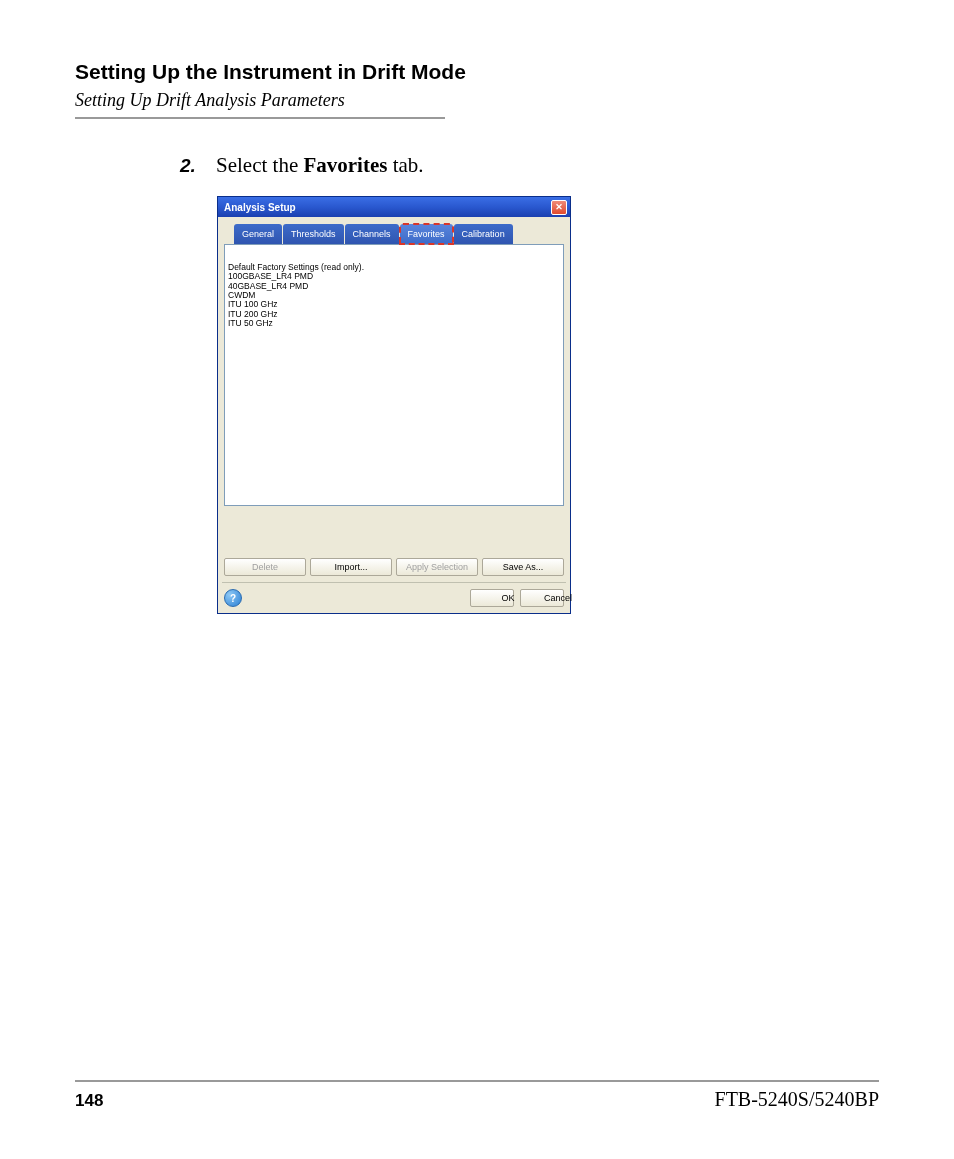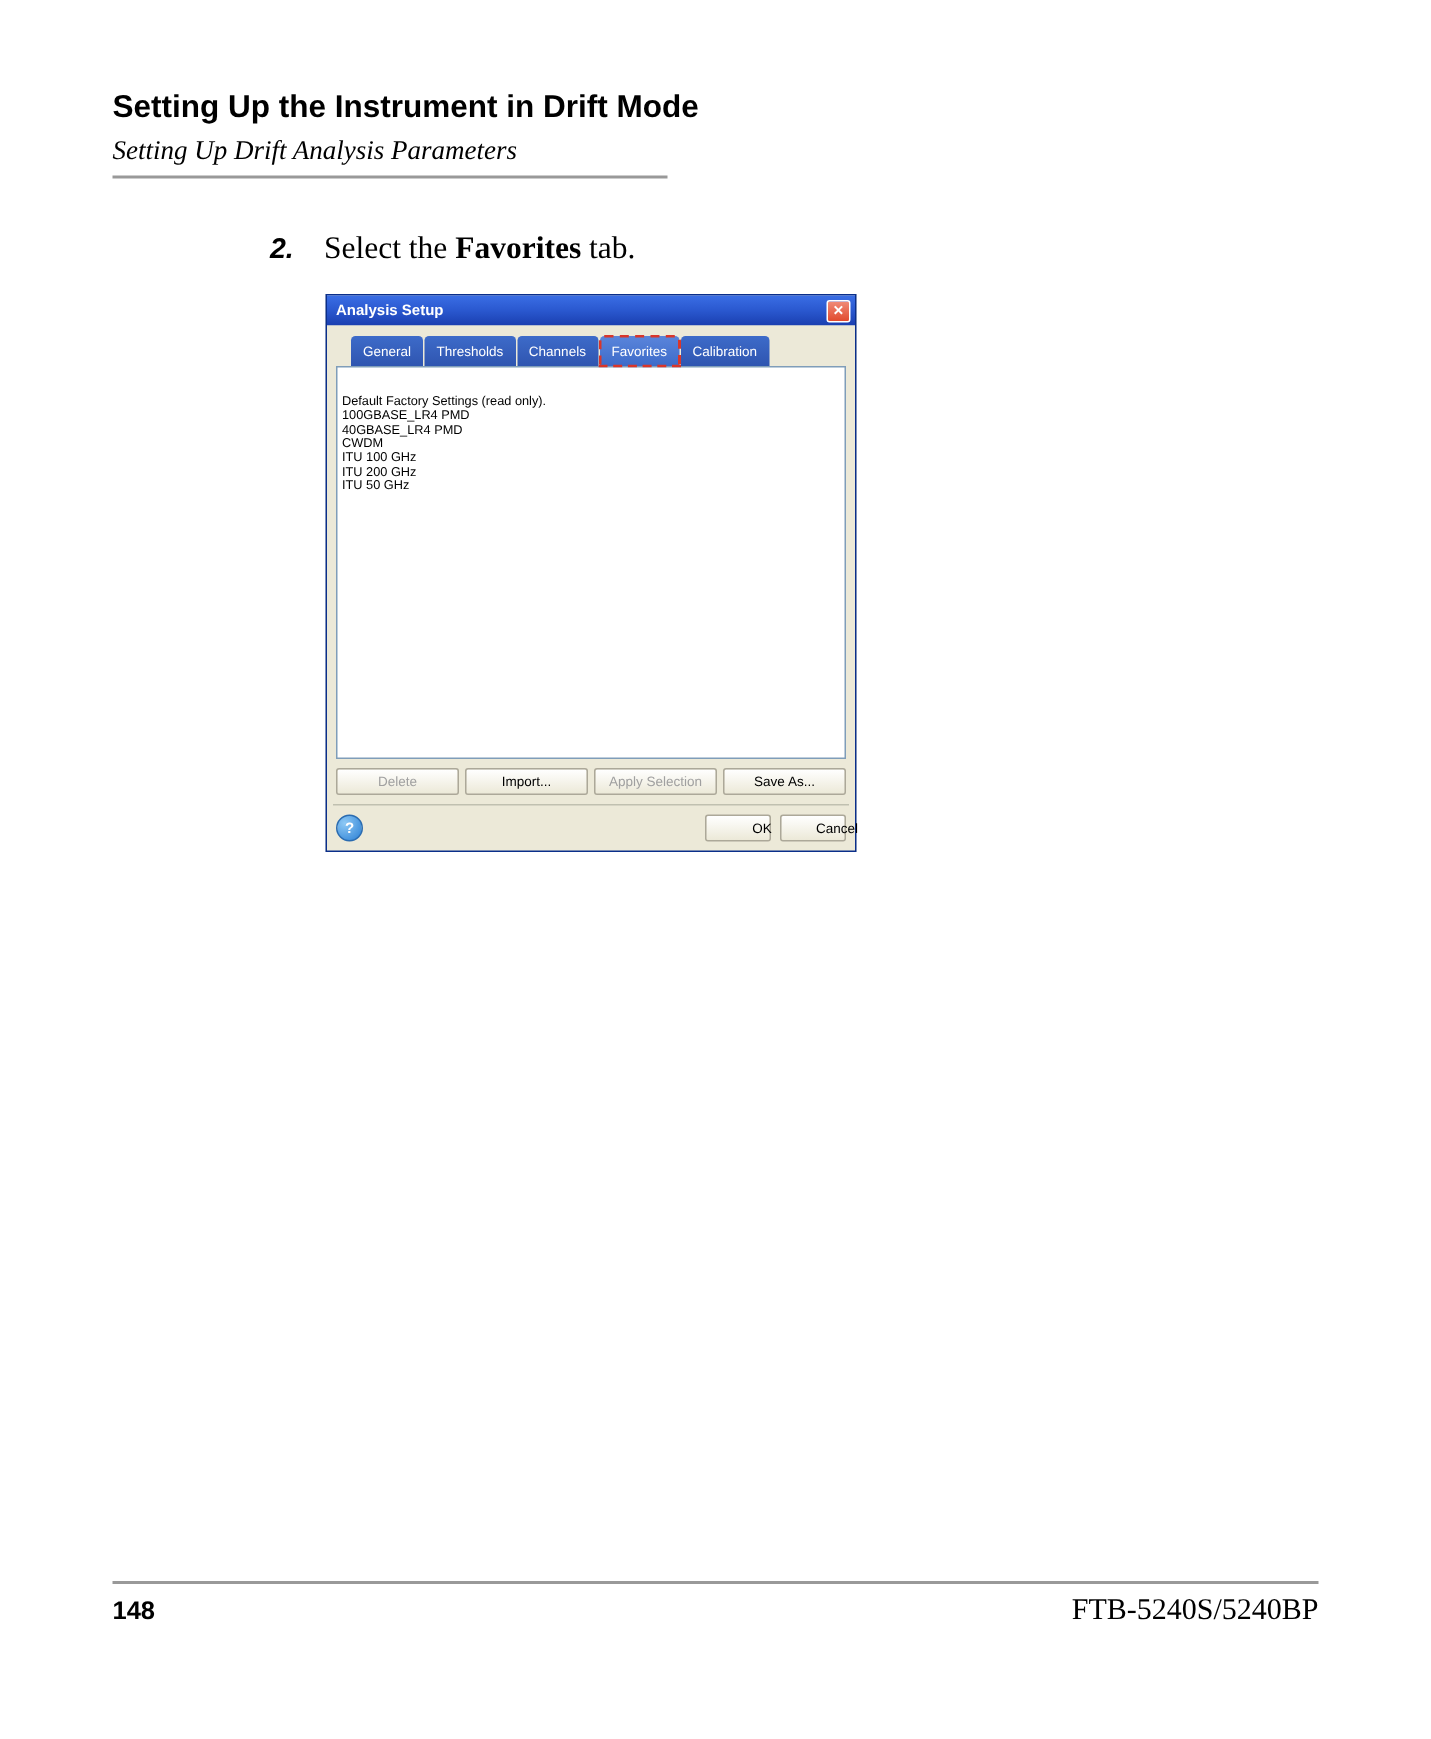--- a/index.html
+++ b/index.html
@@ -16,30 +16,30 @@
 
   .dialog { width: 354px; border: 1px solid #0a2e8a; font-family: Tahoma, Arial, sans-serif; font-size: 9px; background: #ece9d8; }
   .titlebar { height: 20px; background: linear-gradient(to bottom, #3a6ee5 0%, #2a58cf 50%, #1a3fb0 100%); display: flex; align-items: center; justify-content: space-between; padding: 0 3px 0 6px; }
   .titlebar-text { color: #fff; font-weight: bold; font-size: 10px; }
   .close-btn { width: 16px; height: 15px; background: linear-gradient(to bottom, #f08b78, #e14a2e); border: 1px solid #fff; border-radius: 2px; display: flex; align-items: center; justify-content: center; color: #fff; font-weight: bold; font-size: 9px; line-height: 1; cursor: pointer; }
   .tabbar { display: flex; background: #ece9d8; padding: 7px 6px 0 16px; gap: 0; }
   .tab { background: linear-gradient(to bottom, #3d6bc9, #2f55b0); color: #fff; font-size: 9px; padding: 5px 8px; border-top-left-radius: 3px; border-top-right-radius: 3px; margin-right: 1px; cursor: pointer; position: relative; }
   .tab.highlight { outline: 2px dashed #d9362a; outline-offset: -1px; background: linear-gradient(to bottom, #5a85db, #3d6bc9); z-index: 2; }
   .listarea { margin: 0 6px; background: #fff; border: 1px solid #7f9db9; height: 262px; padding: 18px 3px; overflow: hidden; }
   .listarea div { font-size: 8.5px; line-height: 1.1; white-space: nowrap; font-family: Tahoma, Arial, sans-serif; color: #000; }
-  .btnrow1 { display: flex; gap: 4px; padding: 6px 6px 4px 6px; }
+  .btnrow1 { display: flex; gap: 4px; padding: 6px 6px 4px 6px; margin-top: 46px; }
   .btn { flex: 1; height: 18px; background: linear-gradient(to bottom, #fff, #ece9d8); border: 1px solid #aca899; border-radius: 2px; font-size: 9px; display: flex; align-items: center; justify-content: center; cursor: pointer; }
   .btn.disabled { color: #a0a0a0; }
   .sep { border-top: 1px solid #c0c0b0; margin: 2px 4px; }
   .btnrow2 { display: flex; align-items: center; padding: 4px 6px 6px 6px; gap: 6px; }
   .help-btn { width: 18px; height: 18px; border-radius: 50%; background: radial-gradient(circle at 30% 30%, #8ec9f5, #2a7fd4); border: 1px solid #2a6bb0; display: flex; align-items: center; justify-content: center; color: #fff; font-weight: bold; font-size: 10px; cursor: pointer; }
   .spacer { flex: 1; }
   .btn-small { width: 44px; height: 18px; background: linear-gradient(to bottom, #fff, #ece9d8); border: 1px solid #aca899; border-radius: 2px; font-size: 9px; display: flex; align-items: center; justify-content: center; cursor: pointer; padding-left: 32px; }
 
-  .footer { position: absolute; left: 75px; right: 75px; bottom: 74px; }
+  .footer { position: absolute; left: 75px; right: 75px; bottom: 48px; }
   .footer-rule { border: none; border-top: 2px solid #999; width: 100%; margin-bottom: 6px; }
   .footer-row { display: flex; justify-content: space-between; align-items: baseline; }
   .page-num { font-family: Verdana, Arial, sans-serif; font-weight: bold; font-size: 17px; }
   .model { font-family: Georgia, serif; font-size: 20px; }
 </style>
 </head>
 <body>
 
 <div class="page">
   <div class="heading">Setting Up the Instrument in Drift Mode</div>

